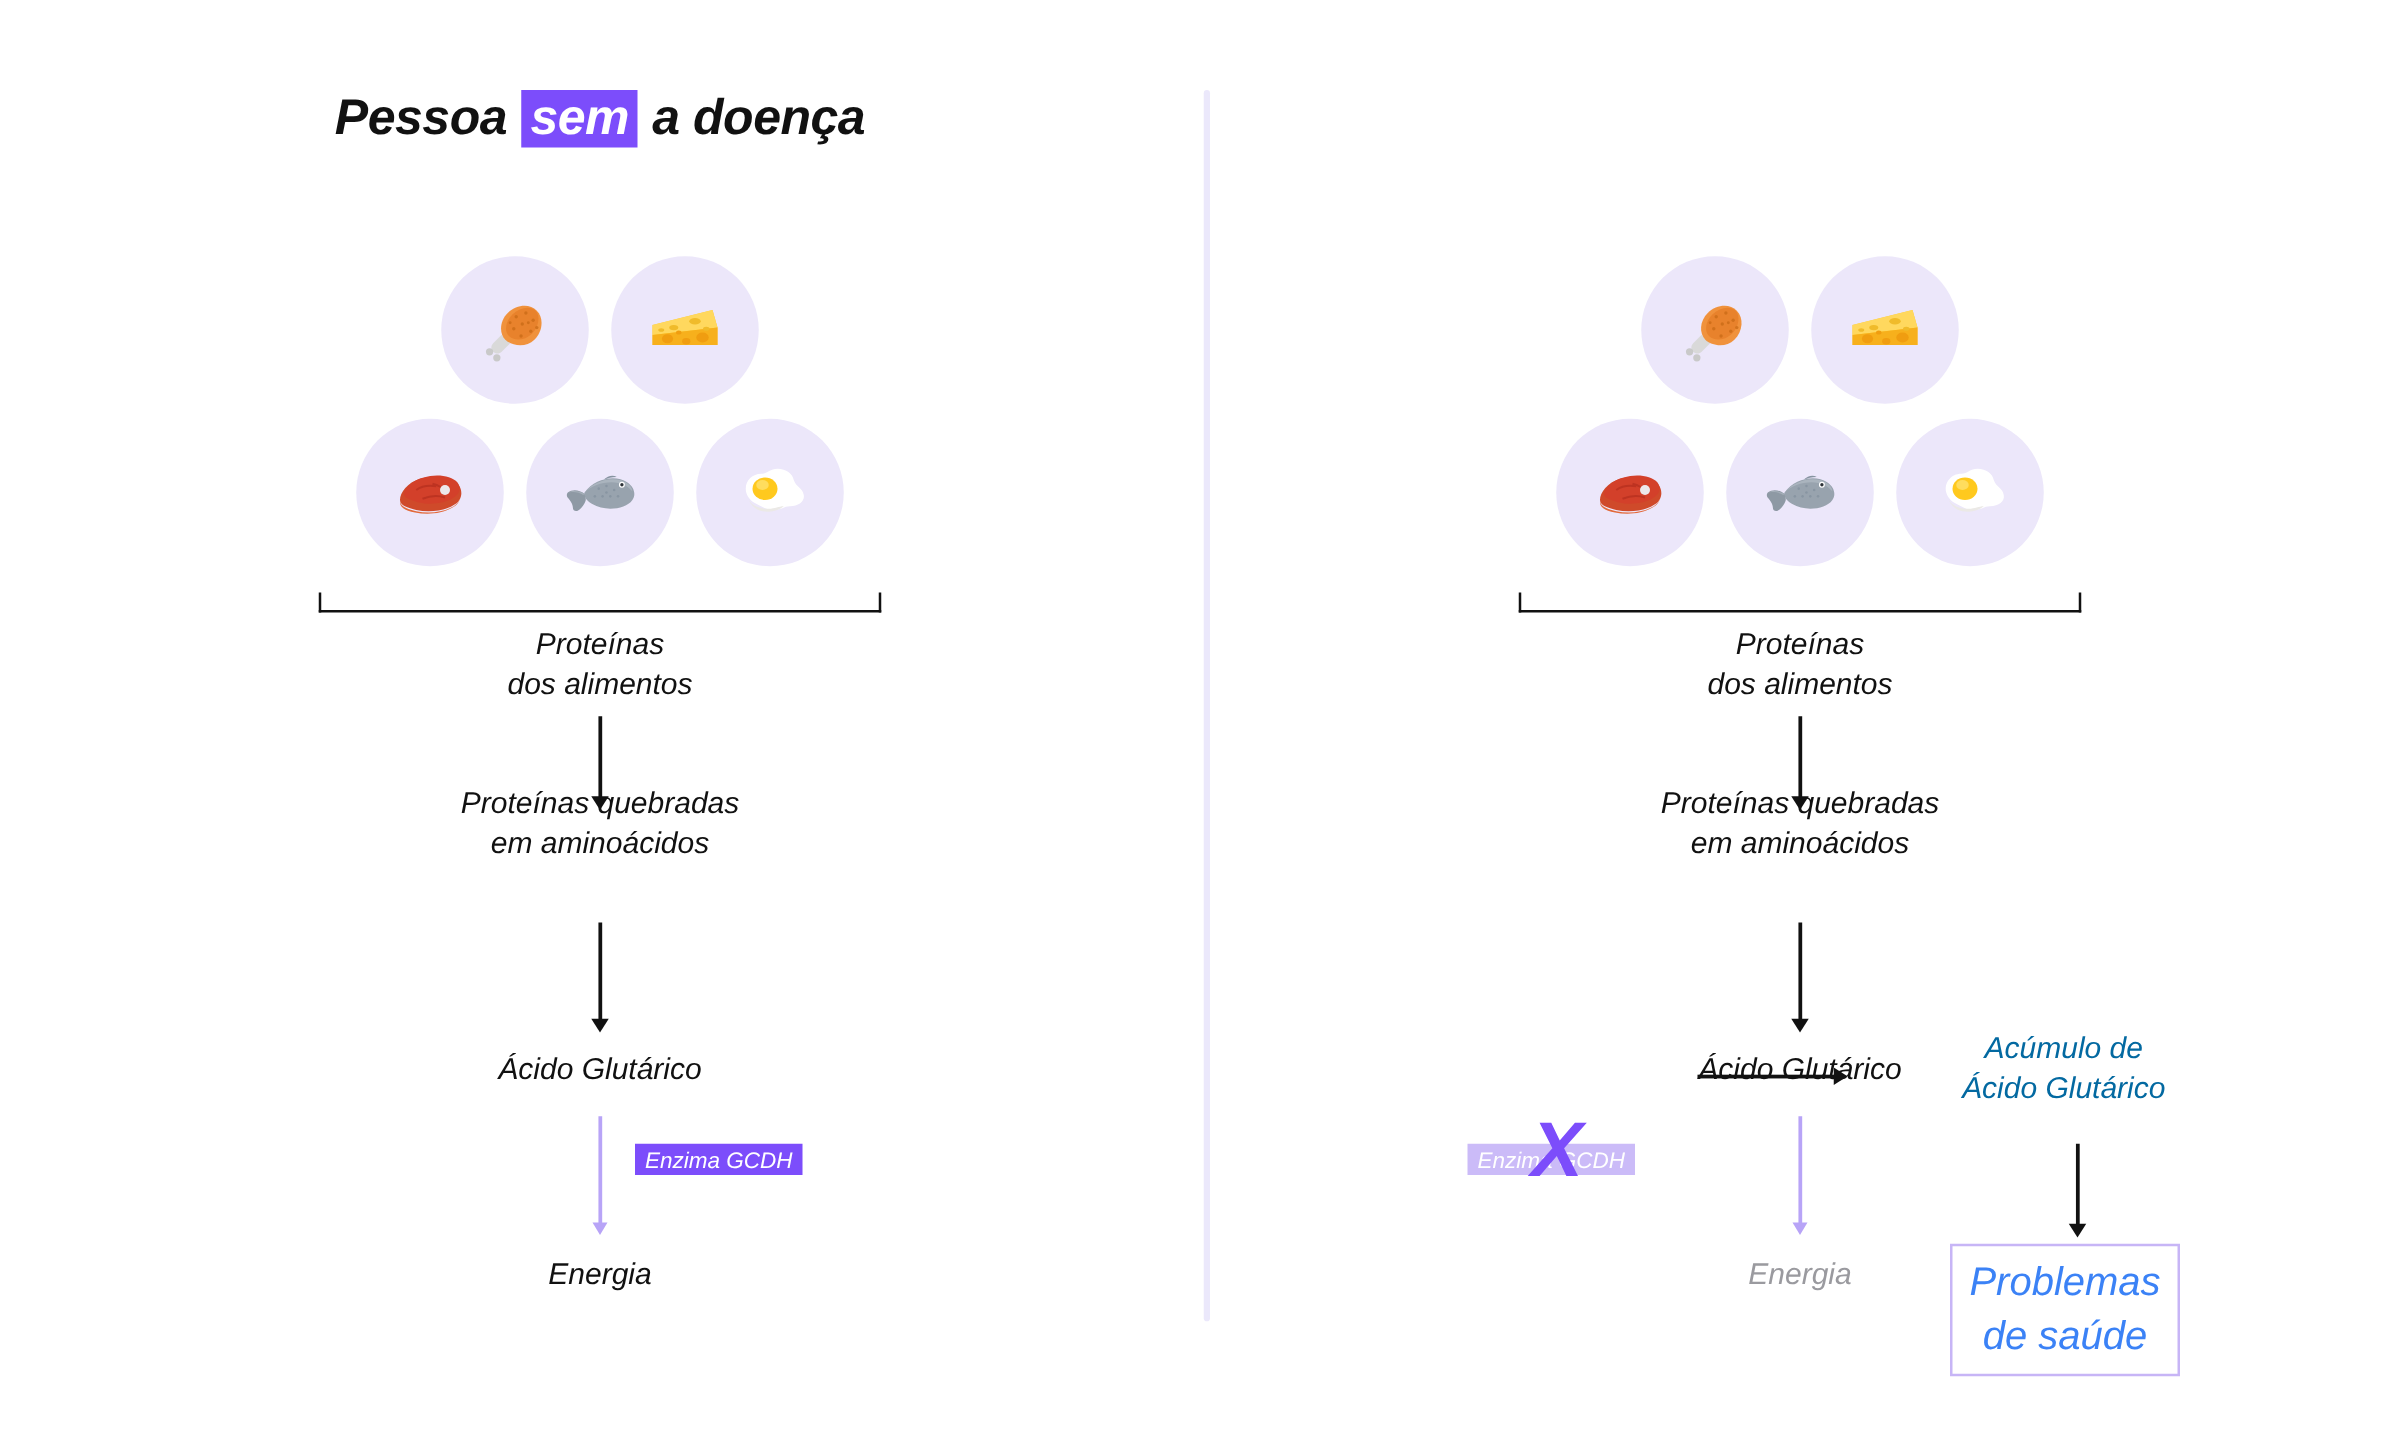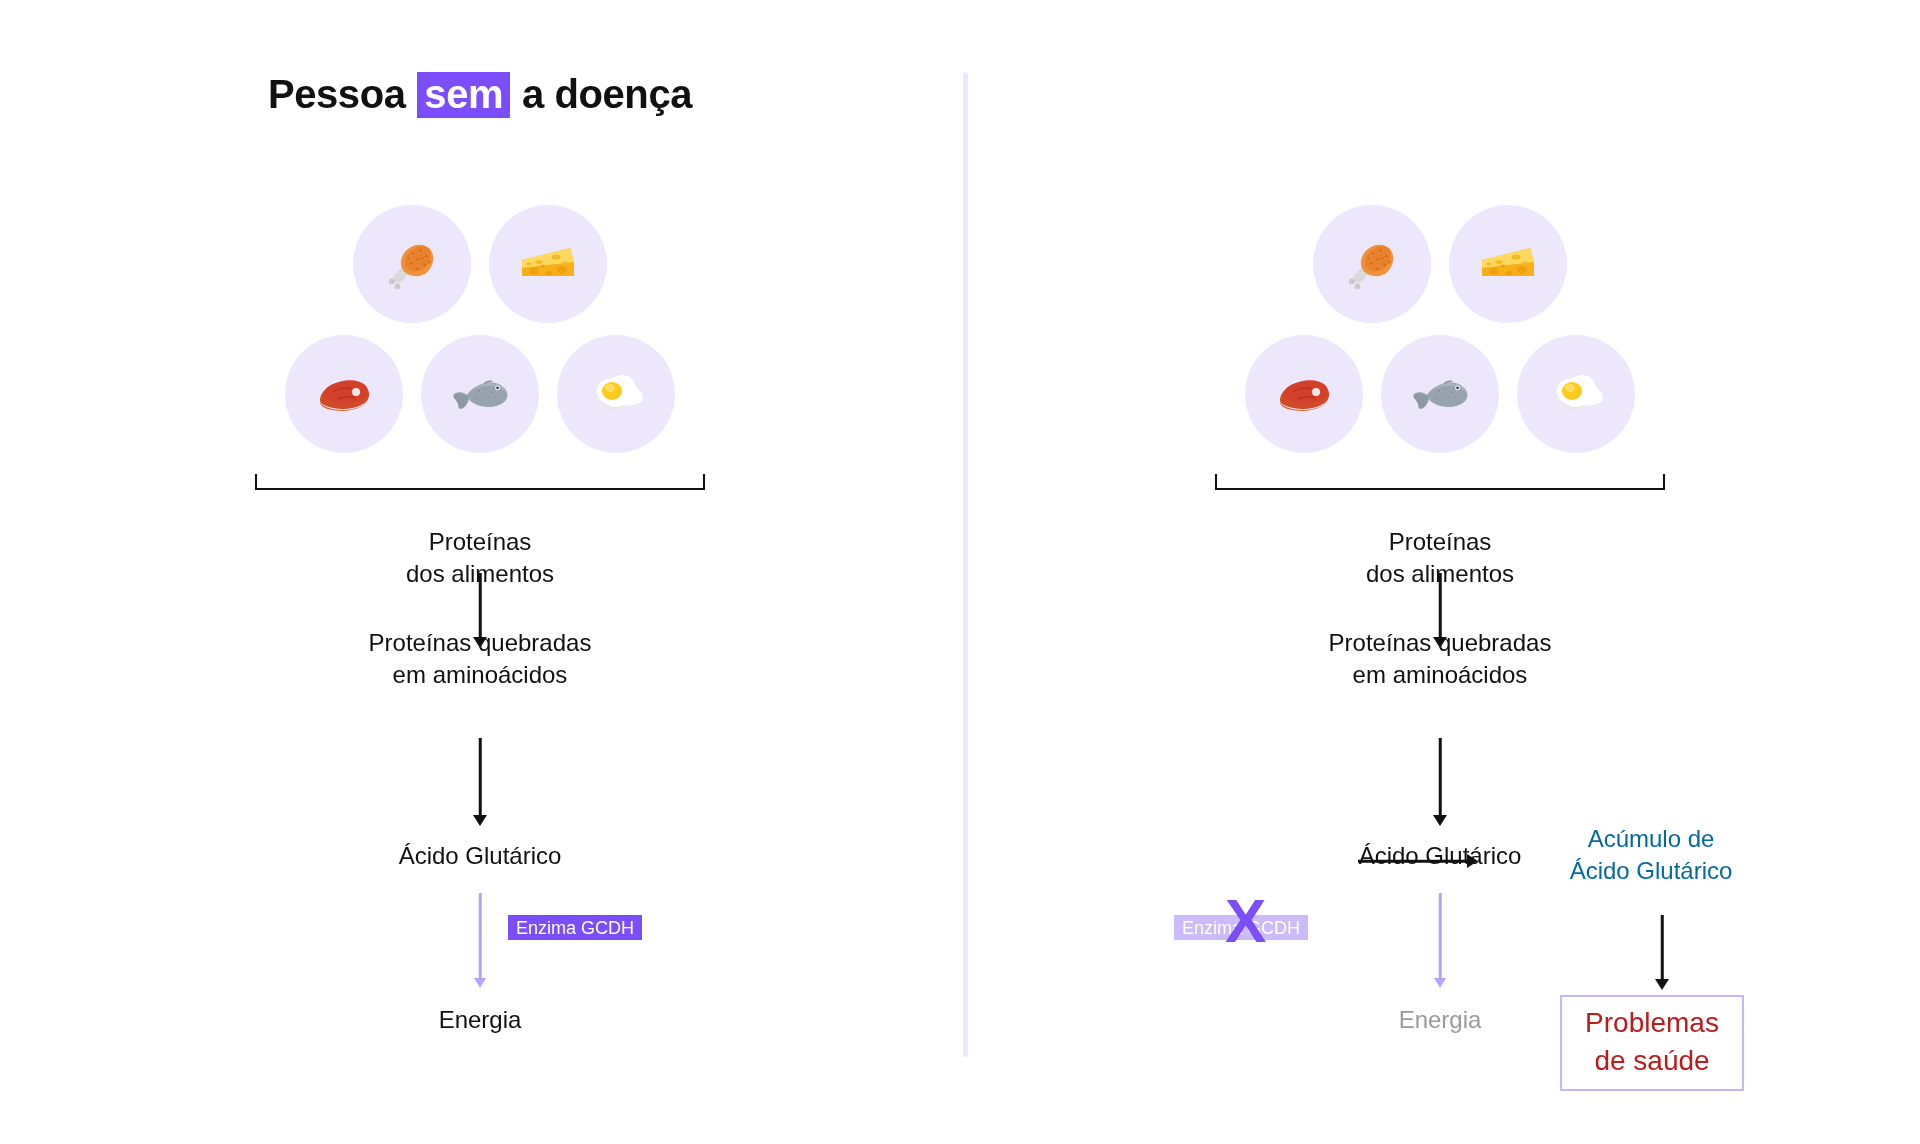--- a/index.html
+++ b/index.html
@@ -31,20 +31,21 @@
     background: #ebe8fb;
     border-radius: 3px;
   }
 
   
   .panel {
     position: absolute;
     top: 0;
     width: 960px;
     height: 1008px;
+    font-style: italic;
   }
   .panel.left  { left: 0; }
   .panel.right { left: 960px; }
 
   
   .panel-title {
     position: absolute;
     top: 72px;
     width: 100%;
     text-align: center;
@@ -110,21 +111,21 @@
     left: 50%;
     transform: translateX(-50%);
     text-align: center;
     font-size: 24px;
     line-height: 1.35;
     color: #111111;
     white-space: nowrap;
   }
   .flow-label.muted { color: #9a9a9f; }
 
-  .lbl-proteinas  { top: 500px; margin-top: 26px; }
+  .lbl-proteinas  { top: 500px; }
   .lbl-quebradas  { top: 627px; }
   .lbl-acido      { top: 840px; }
   .lbl-energia    { top: 1004px; }
 
   
   .varrow {
     position: absolute;
     left: 50%;
     transform: translateX(-50%);
     width: 22px;
@@ -231,23 +232,23 @@
   }
 
   .problem-box {
     position: absolute;
     top: 995px;
     left: 600px;
     width: 184px;
     padding: 7px 0 9px 0;
     border: 2px solid #c7b5f6;
     text-align: center;
-    font-size: 28px;
+    font-size: 32px;
     line-height: 1.35;
-    color: #b91c1c;
+    color: #3b82f6;
     background: #ffffff;
     box-sizing: border-box;
   }
 
   
   .logo {
     position: absolute;
     left: 42px;
     top: 1048px;
     display: flex;

